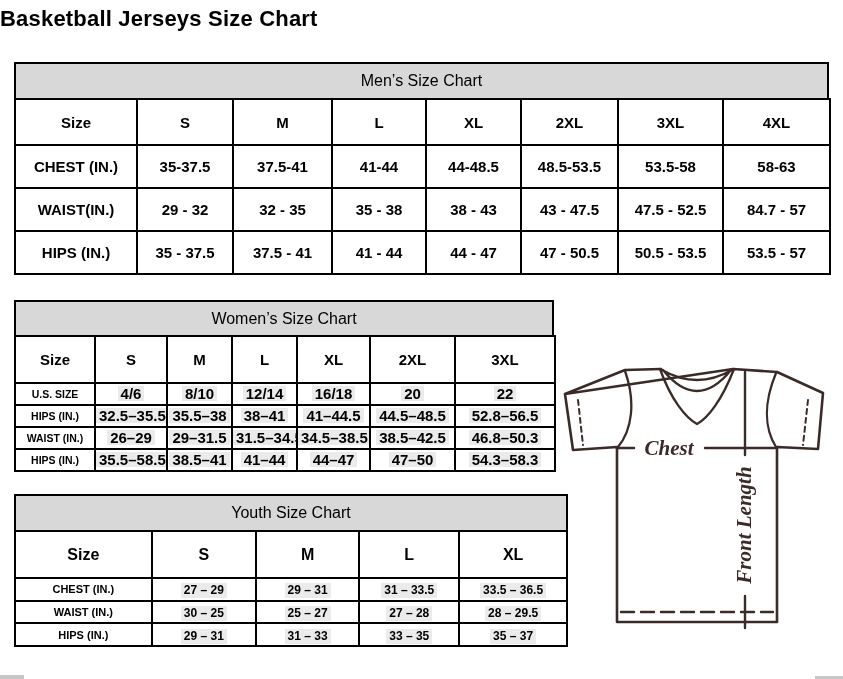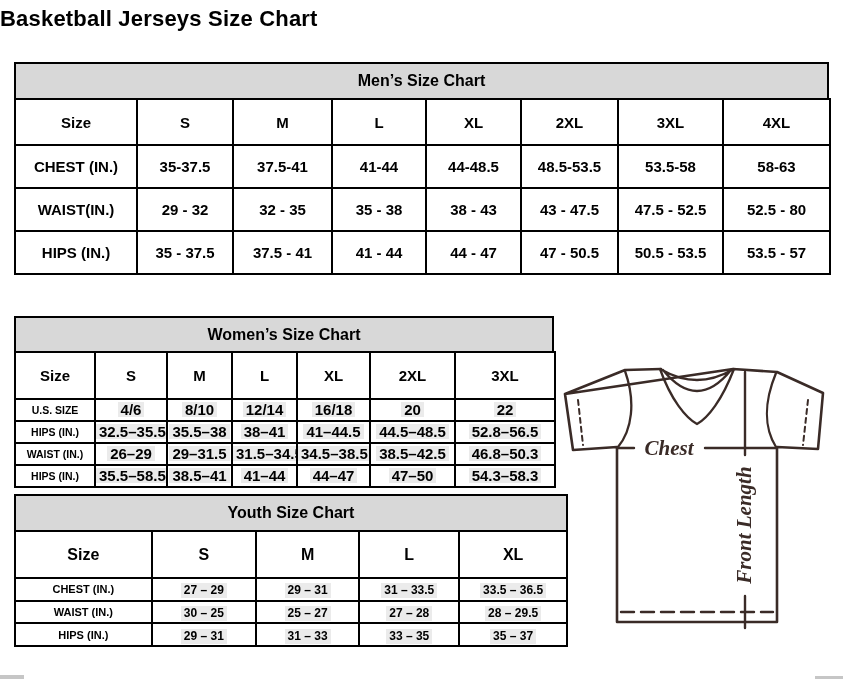--- a/index.html
+++ b/index.html
@@ -11,26 +11,26 @@
     overflow:hidden;
     color:#000;
   }
   .page-title {
     position:absolute; top:6px; left:0; width:843px;
     text-align:left; font-weight:bold; font-size:22px;
     letter-spacing:0.2px;
   }
   .chart-wrap { position:absolute; }
   .men-wrap   { left:14px; top:62px;  width:815px; }
-  .women-wrap { left:14px; top:300px; width:540px;margin-top:16px; }
+  .women-wrap { left:14px; top:300px; width:540px; }
   .youth-wrap { left:14px; top:494px; width:554px; }
 
   .chart-title {
     border:2px solid #000; background:#d8d8d8;
-    text-align:center; font-weight:bold;
+    text-align:center; font-weight:normal;
   }
   .men-wrap   .chart-title { height:38px; line-height:34px; font-size:16px; }
   .women-wrap .chart-title { height:37px; line-height:33px; font-size:16px; }
   .youth-wrap .chart-title { height:38px; line-height:34px; font-size:16px; }
 
   table {
     border-collapse:collapse; table-layout:fixed;
     width:100%; margin-top:-2px;
   }
   th, td {
@@ -109,21 +109,21 @@
           <td><span class="val">58-63</span></td>
         </tr>
         <tr>
           <th class="rowlabel">WAIST(IN.)</th>
           <td><span class="val">29 - 32</span></td>
           <td><span class="val">32 - 35</span></td>
           <td><span class="val">35 - 38</span></td>
           <td><span class="val">38 - 43</span></td>
           <td><span class="val">43 - 47.5</span></td>
           <td><span class="val">47.5 - 52.5</span></td>
-          <td><span class="val">52.5 - 80</span></td>
+          <td><span class="val">84.7 - 57</span></td>
         </tr>
         <tr>
           <th class="rowlabel">HIPS (IN.)</th>
           <td><span class="val">35 - 37.5</span></td>
           <td><span class="val">37.5 - 41</span></td>
           <td><span class="val">41 - 44</span></td>
           <td><span class="val">44 - 47</span></td>
           <td><span class="val">47 - 50.5</span></td>
           <td><span class="val">50.5 - 53.5</span></td>
           <td><span class="val">53.5 - 57</span></td>

